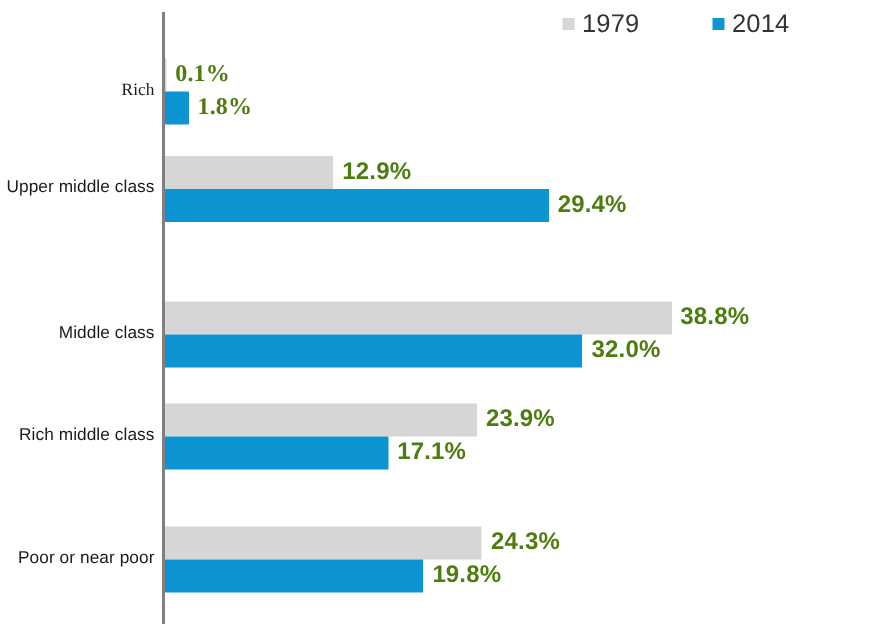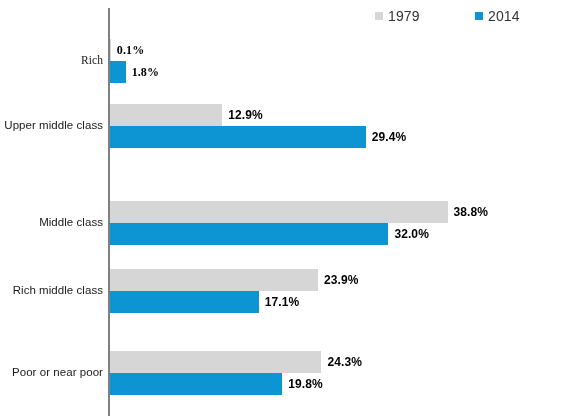--- a/index.html
+++ b/index.html
@@ -36,21 +36,21 @@
   }
   .legend-item.item-0 { left: 0px; }
   .legend-item.item-1 { left: 100px; }
   .legend-swatch {
     width: 8px;
     height: 8px;
     margin-right: 5px;
     flex: none;
   }
   .legend-label {
-    font-size: 14px;
+    font-size: 17px;
     color: #333333;
     font-weight: 400;
     letter-spacing: 0.1px;
     white-space: nowrap;
   }
 
   
   #y-axis-line {
     position: absolute;
     left: 108px;
@@ -92,23 +92,23 @@
     position: absolute;
     left: 0;
     top: 0;
     height: 22px;
   }
   .bar-value {
     position: absolute;
     top: 0;
     height: 22px;
     line-height: 22px;
-    font-size: 12px;
+    font-size: 16px;
     font-weight: bold;
-    color: #000000;
+    color: #4d7c0f;
     white-space: nowrap;
     letter-spacing: 0.1px;
   }
 </style>
 </head>
 <body>
 
 <div id="chart-root">
 
   <div id="legend">

